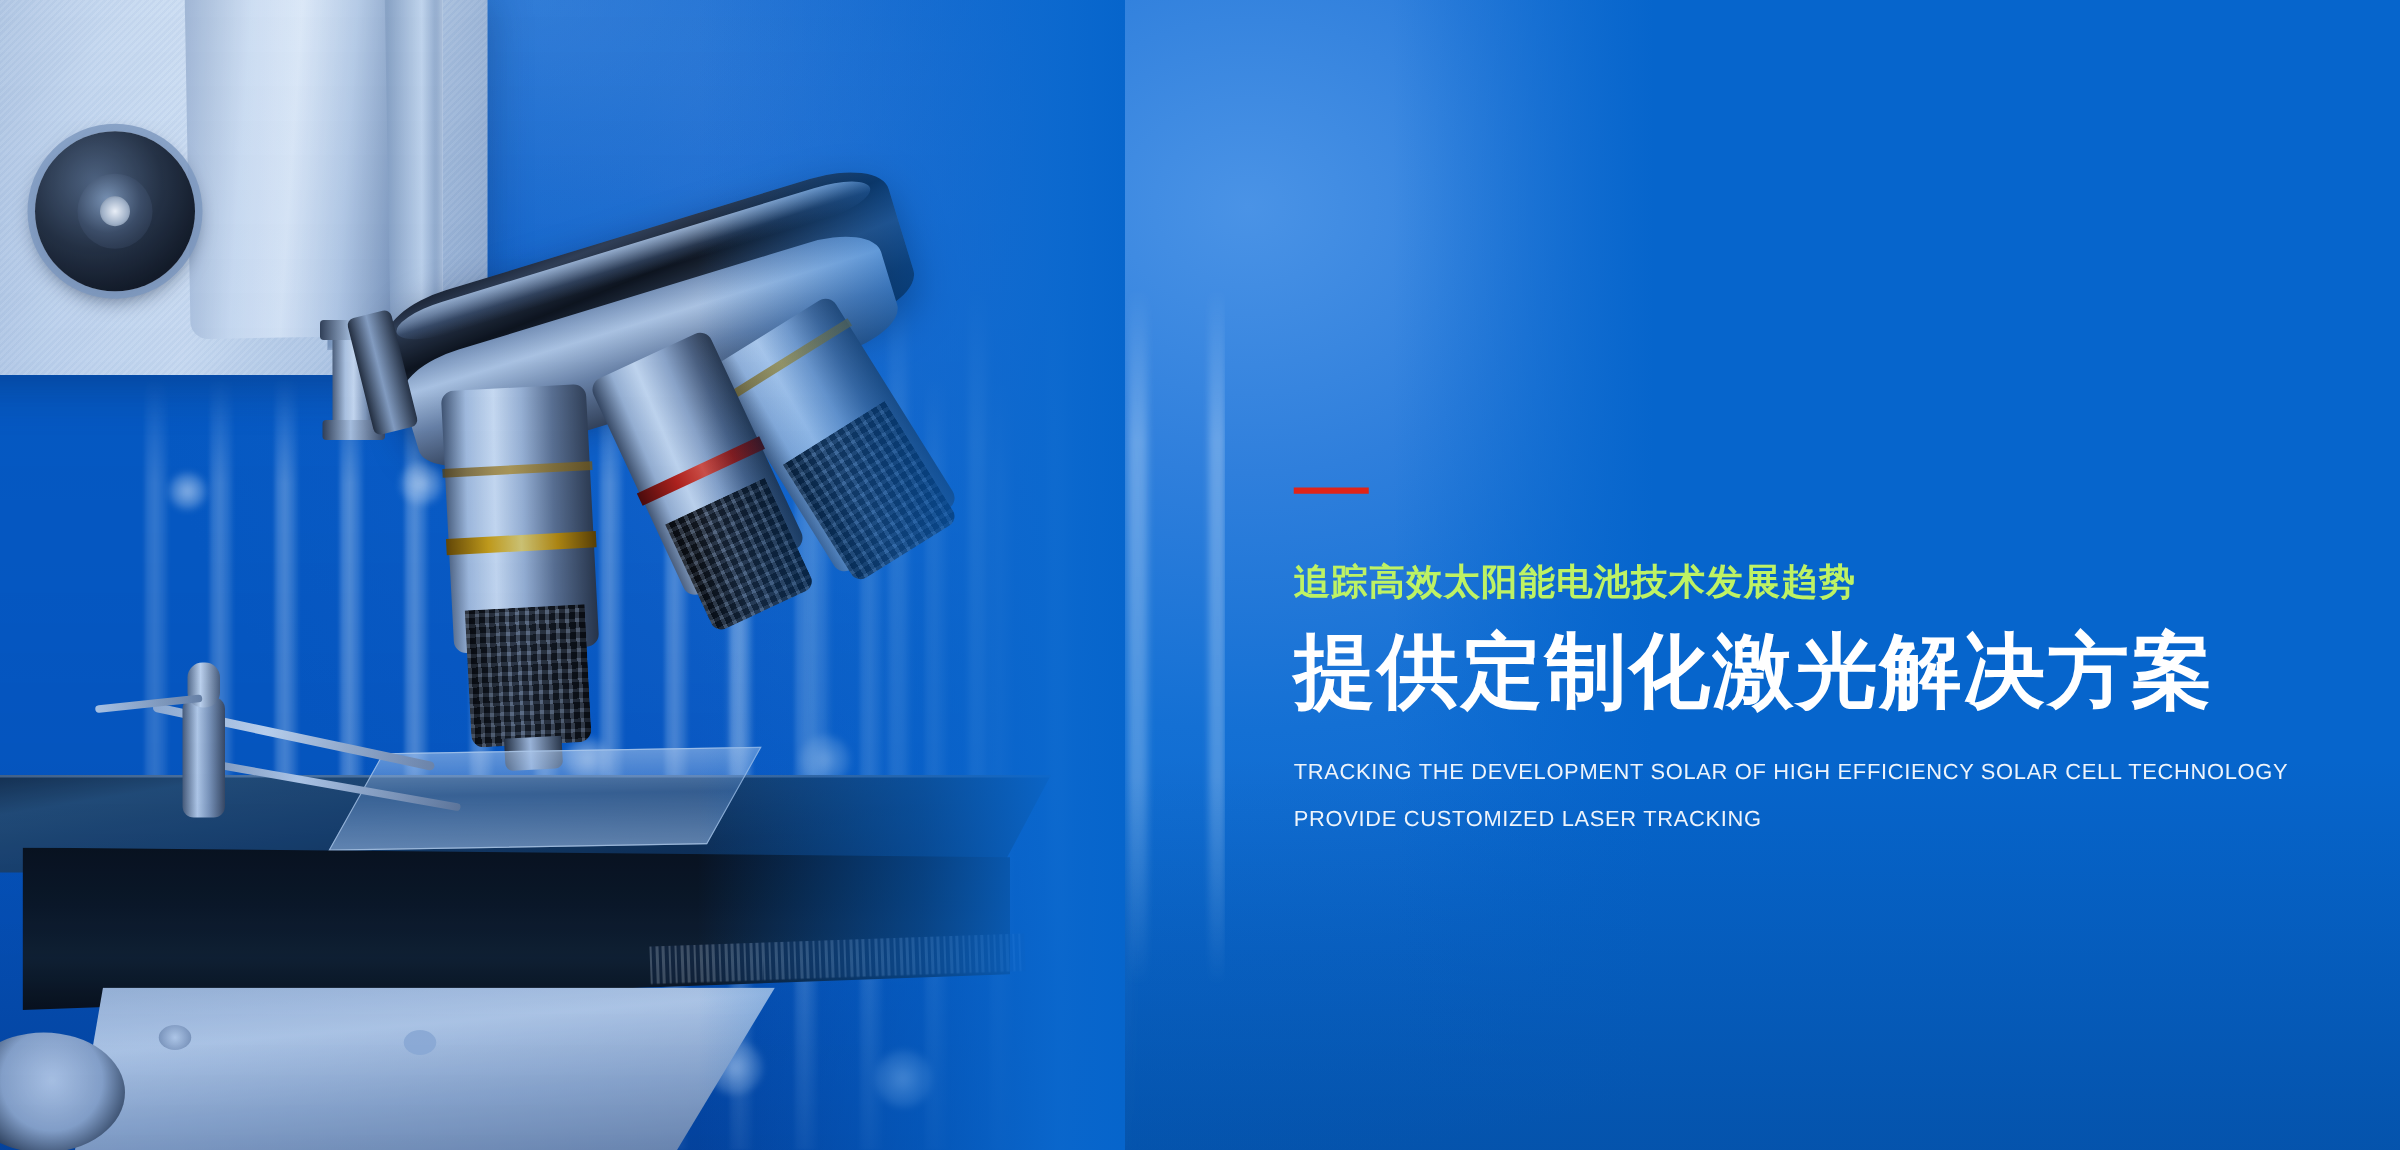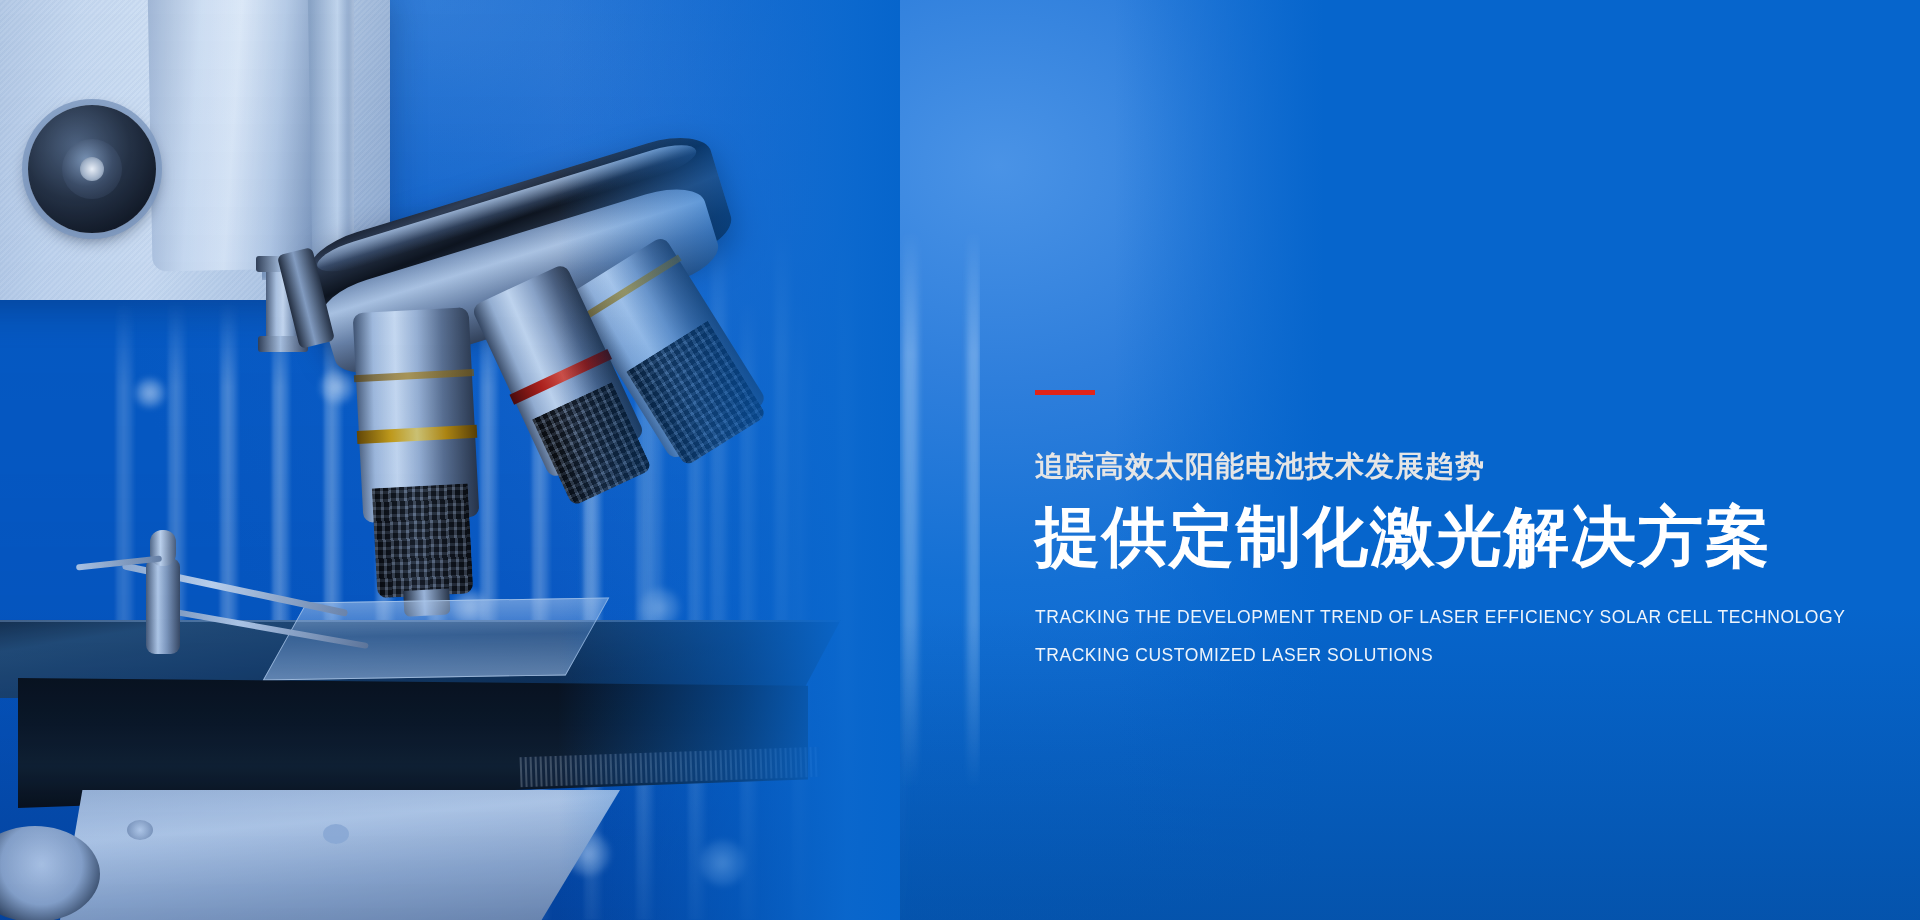--- a/index.html
+++ b/index.html
@@ -279,21 +279,21 @@
   .scope-tint{
     position:absolute; inset:0; pointer-events:none;
     background:linear-gradient(180deg, rgba(30,110,205,.16) 0%, rgba(18,95,195,.22) 45%, rgba(10,80,180,.30) 100%);
     mix-blend-mode:multiply;
   }
 
   
   .copy{ position:absolute; left:1035px; top:390px; width:840px; }
   .accent-bar{ width:60px; height:5px; background:#e02419; margin-bottom:54px; }
   .headline-sub{
-    font-size:29px; line-height:1.2; font-weight:700; color:#e5e5e5;
+    font-size:29px; line-height:1.2; font-weight:700; color:#bef264;
     letter-spacing:1px; white-space:nowrap;
   }
   .headline-main{
     margin-top:16px;
     font-size:65px; line-height:1.15; font-weight:700; color:#ffffff;
     letter-spacing:2px; white-space:nowrap;
   }
   .eng{ margin-top:34px; }
   .eng-line{
     font-size:17.5px; line-height:1; color:#eef4fb; letter-spacing:.55px;
@@ -359,18 +359,18 @@
 
     <div class="scope-tint"></div>
     <div class="scope-mask"></div>
   </div>
 
   <div class="copy">
     <div class="accent-bar"></div>
     <div class="headline-sub">追踪高效太阳能电池技术发展趋势</div>
     <div class="headline-main">提供定制化激光解决方案</div>
     <div class="eng">
-      <div class="eng-line">TRACKING THE DEVELOPMENT TREND OF LASER EFFICIENCY SOLAR CELL TECHNOLOGY</div>
-      <div class="eng-line">TRACKING CUSTOMIZED LASER SOLUTIONS</div>
+      <div class="eng-line">TRACKING THE DEVELOPMENT SOLAR OF HIGH EFFICIENCY SOLAR CELL TECHNOLOGY</div>
+      <div class="eng-line">PROVIDE CUSTOMIZED LASER TRACKING</div>
     </div>
   </div>
 
 </div>
 
 </body></html>

